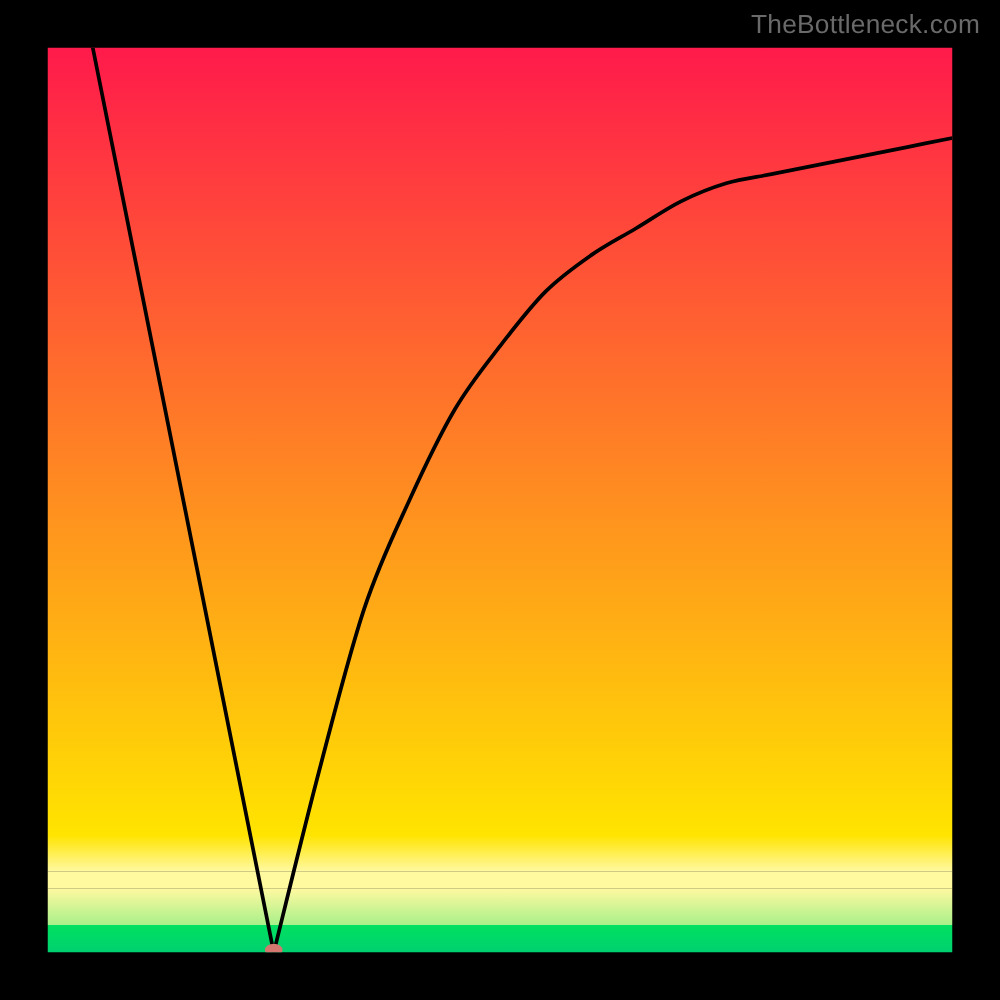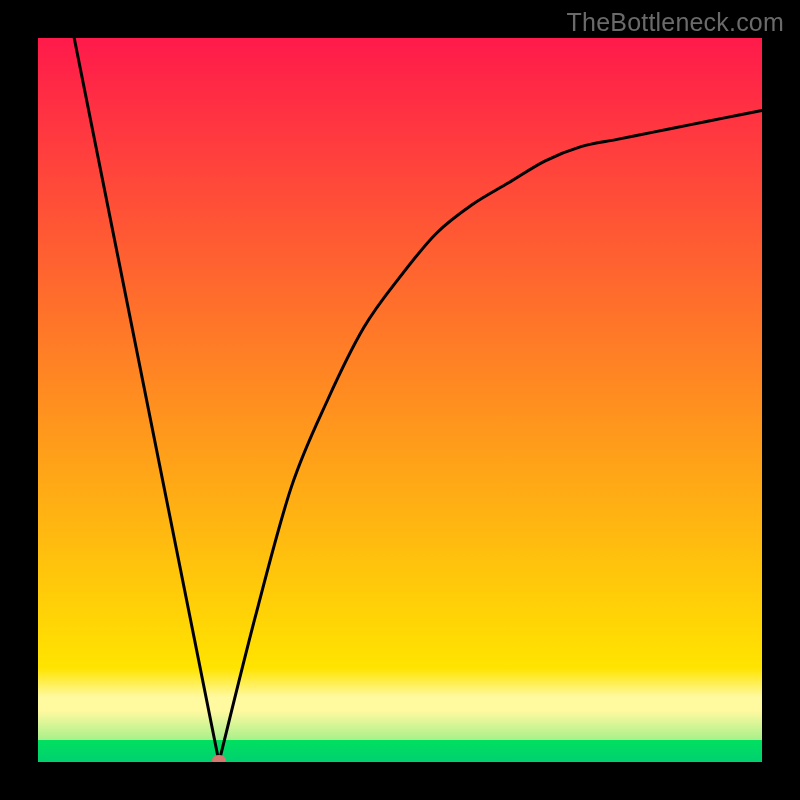--- a/index.html
+++ b/index.html
@@ -38,21 +38,21 @@
     position: absolute;
     inset: 0;
     width: 100%;
     height: 100%;
   }
   .watermark {
     position: absolute;
     top: 8px;
     right: 16px;
     color: #6a6a6a;
-    font-size: 25px;
+    font-size: 21px;
     font-weight: 500;
     letter-spacing: 0.2px;
   }
 </style>
 </head>
 <body>
 
 <div class="frame">
 
   <div class="plot-area">

